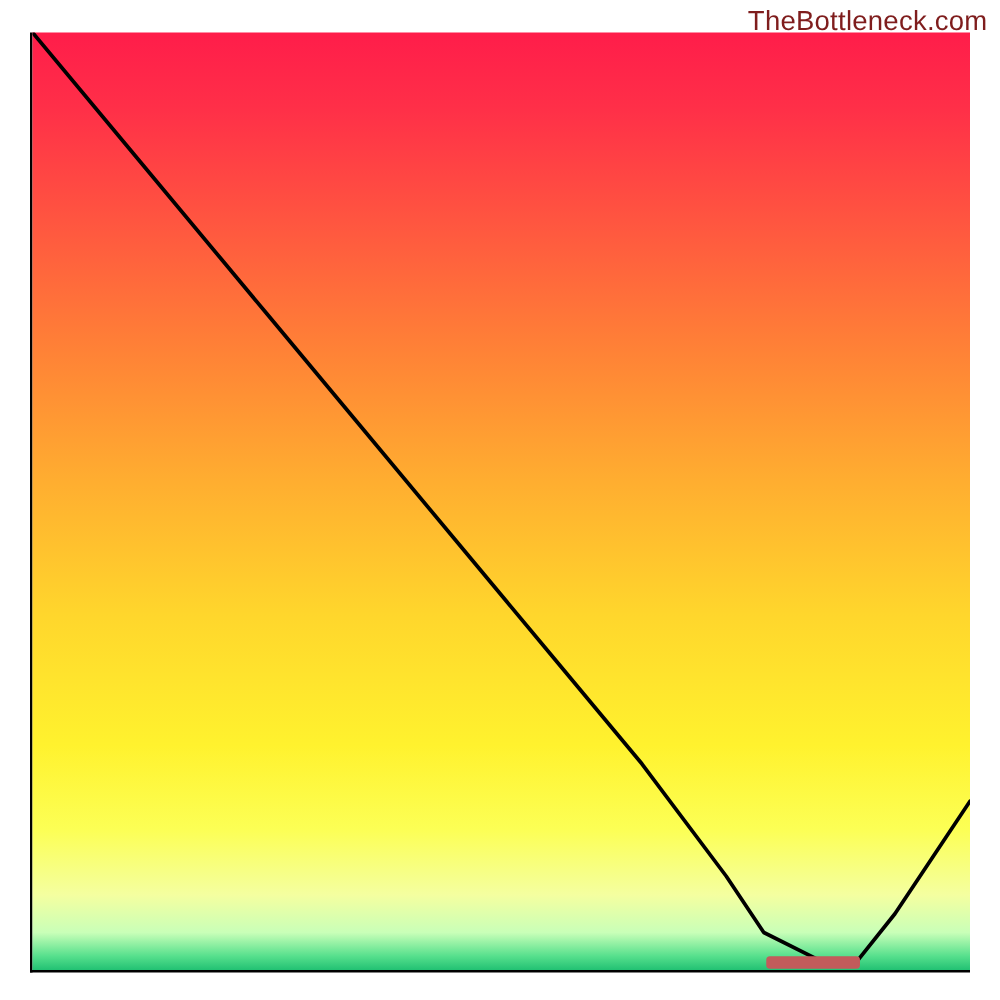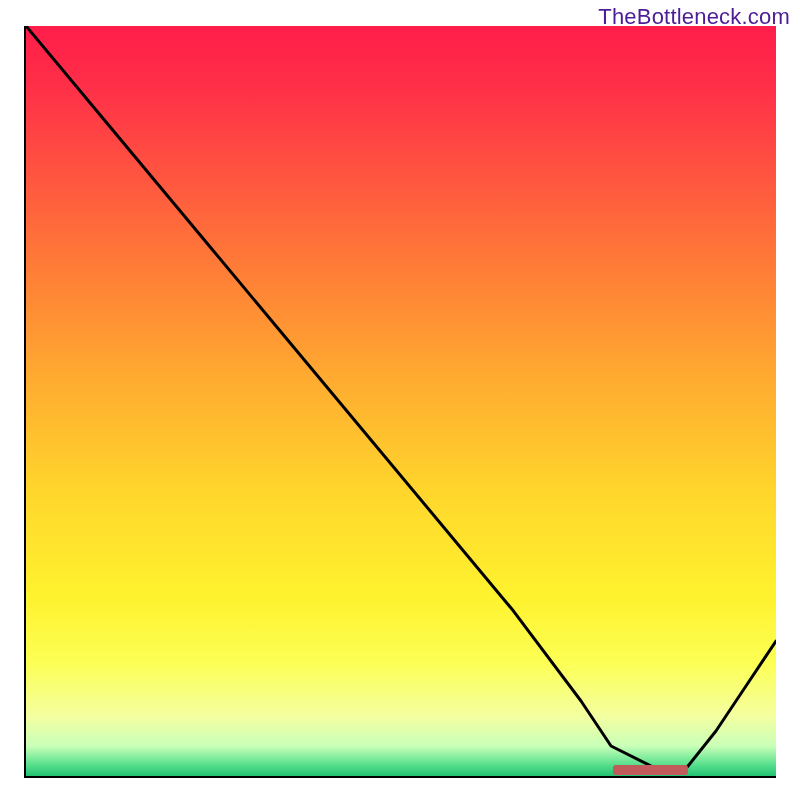--- a/index.html
+++ b/index.html
@@ -4,21 +4,21 @@
 <style>
   * { margin: 0; padding: 0; box-sizing: border-box; }
   html, body { width: 800px; height: 800px; overflow: hidden; background: #fff; }
   .wrap { position: relative; width: 800px; height: 800px; }
   .watermark {
     position: absolute;
     top: 4px;
     right: 10px;
     font-family: Arial, Helvetica, sans-serif;
     font-size: 22px;
-    color: #4c1d95;
+    color: #7f1d1d;
     letter-spacing: 0.2px;
     font-weight: 500;
   }
   .plot {
     position: absolute;
     left: 24px;
     top: 26px;
     width: 752px;
     height: 752px;
     border-left: 2px solid #000;

